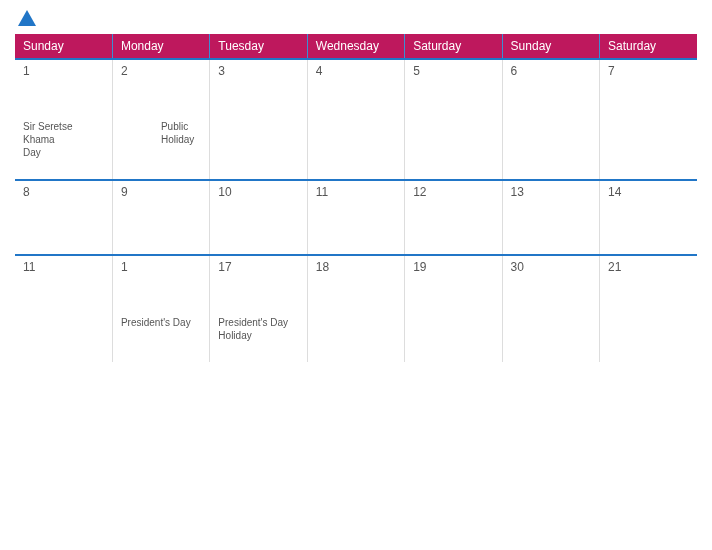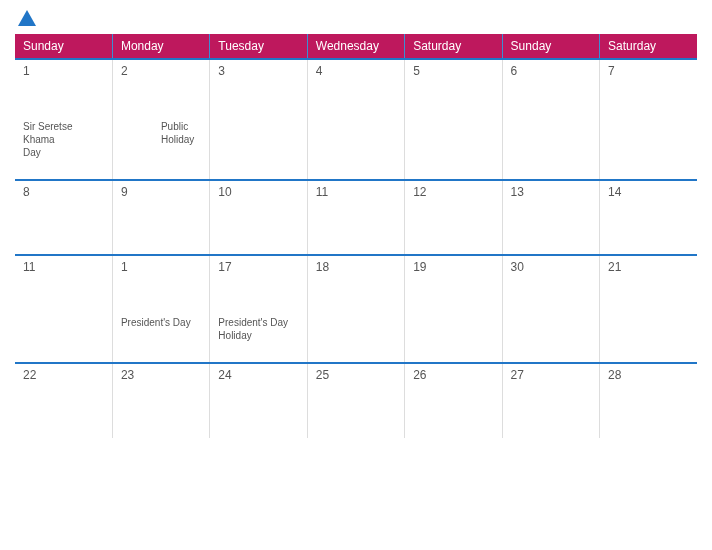--- a/index.html
+++ b/index.html
@@ -208,38 +208,15 @@
           <td>
             <span class="day-number">19</span>
           </td>
           <td>
             <span class="day-number">30</span>
           </td>
           <td>
             <span class="day-number">21</span>
           </td>
         </tr>
-        <tr>
-          <td>
-            <span class="day-number">22</span>
-          </td>
-          <td>
-            <span class="day-number">23</span>
-          </td>
-          <td>
-            <span class="day-number">24</span>
-          </td>
-          <td>
-            <span class="day-number">25</span>
-          </td>
-          <td>
-            <span class="day-number">26</span>
-          </td>
-          <td>
-            <span class="day-number">27</span>
-          </td>
-          <td>
-            <span class="day-number">28</span>
-          </td>
-        </tr>
       </tbody>
   </table>
 </div>
 
 </body></html>

